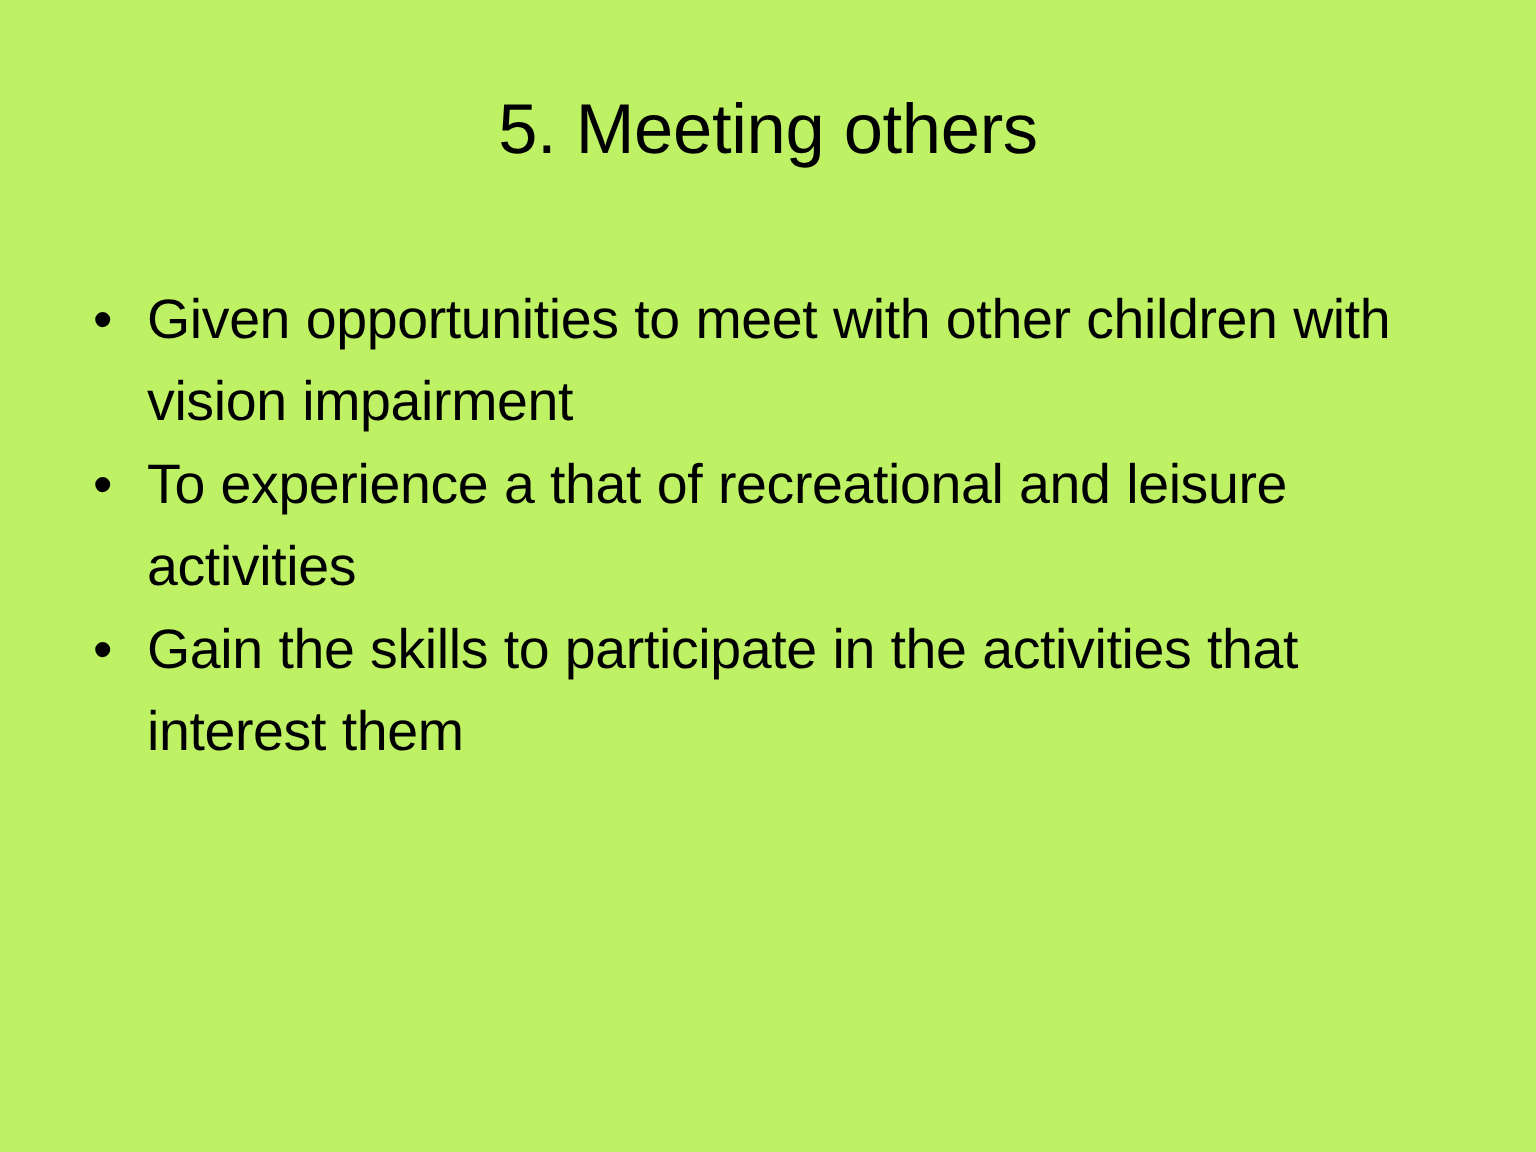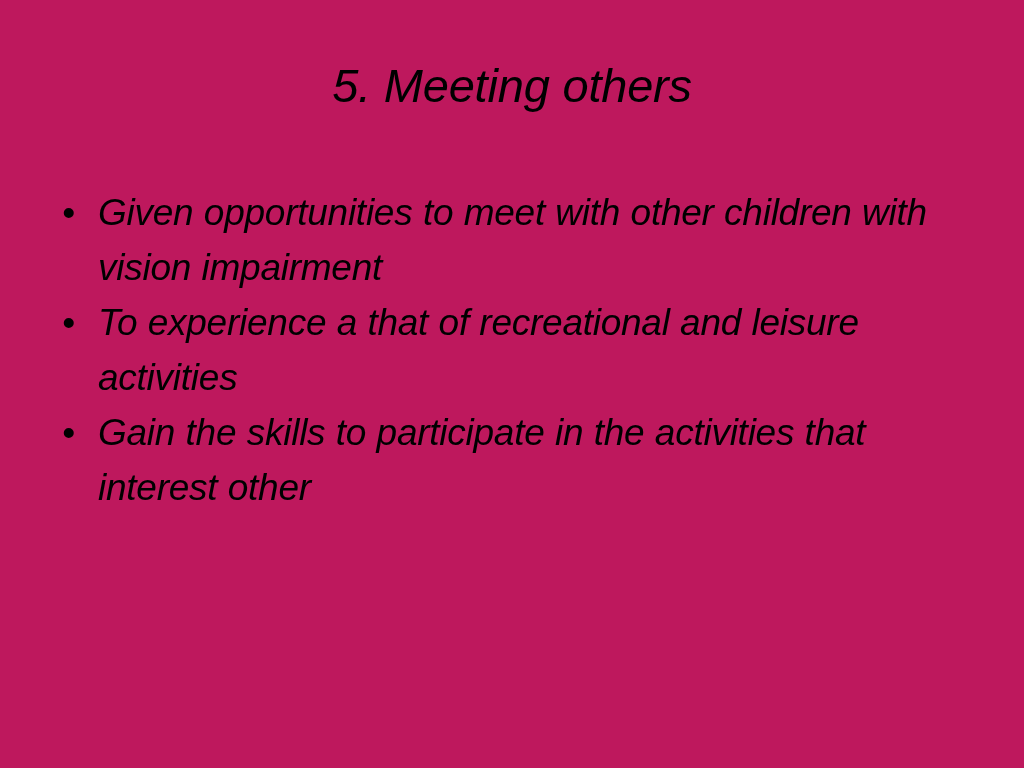--- a/index.html
+++ b/index.html
@@ -65,35 +65,35 @@
     text-align: left;
   }
 
   .bullet-text {
     display: block;
   }
 </style>
 </head>
 <body>
 
-<div id="slide" style="background: #be185d; color: rgb(0, 0, 0); font-style: italic;">
+<div id="slide" style="background: #bef264; color: rgb(0, 0, 0);">
 
   <h1 id="slide-title">5. Meeting others</h1>
 
   <div id="slide-body">
 
     <div class="bullet-item">
       <span class="bullet-marker">•</span>
       <span class="bullet-text">Given opportunities to meet with other children with vision impairment</span>
     </div>
 
     <div class="bullet-item">
       <span class="bullet-marker">•</span>
       <span class="bullet-text">To experience a that of recreational and leisure activities</span>
     </div>
 
     <div class="bullet-item">
       <span class="bullet-marker">•</span>
-      <span class="bullet-text">Gain the skills to participate in the activities that interest other</span>
+      <span class="bullet-text">Gain the skills to participate in the activities that interest them</span>
     </div>
 
   </div>
 </div>
 
 </body></html>

